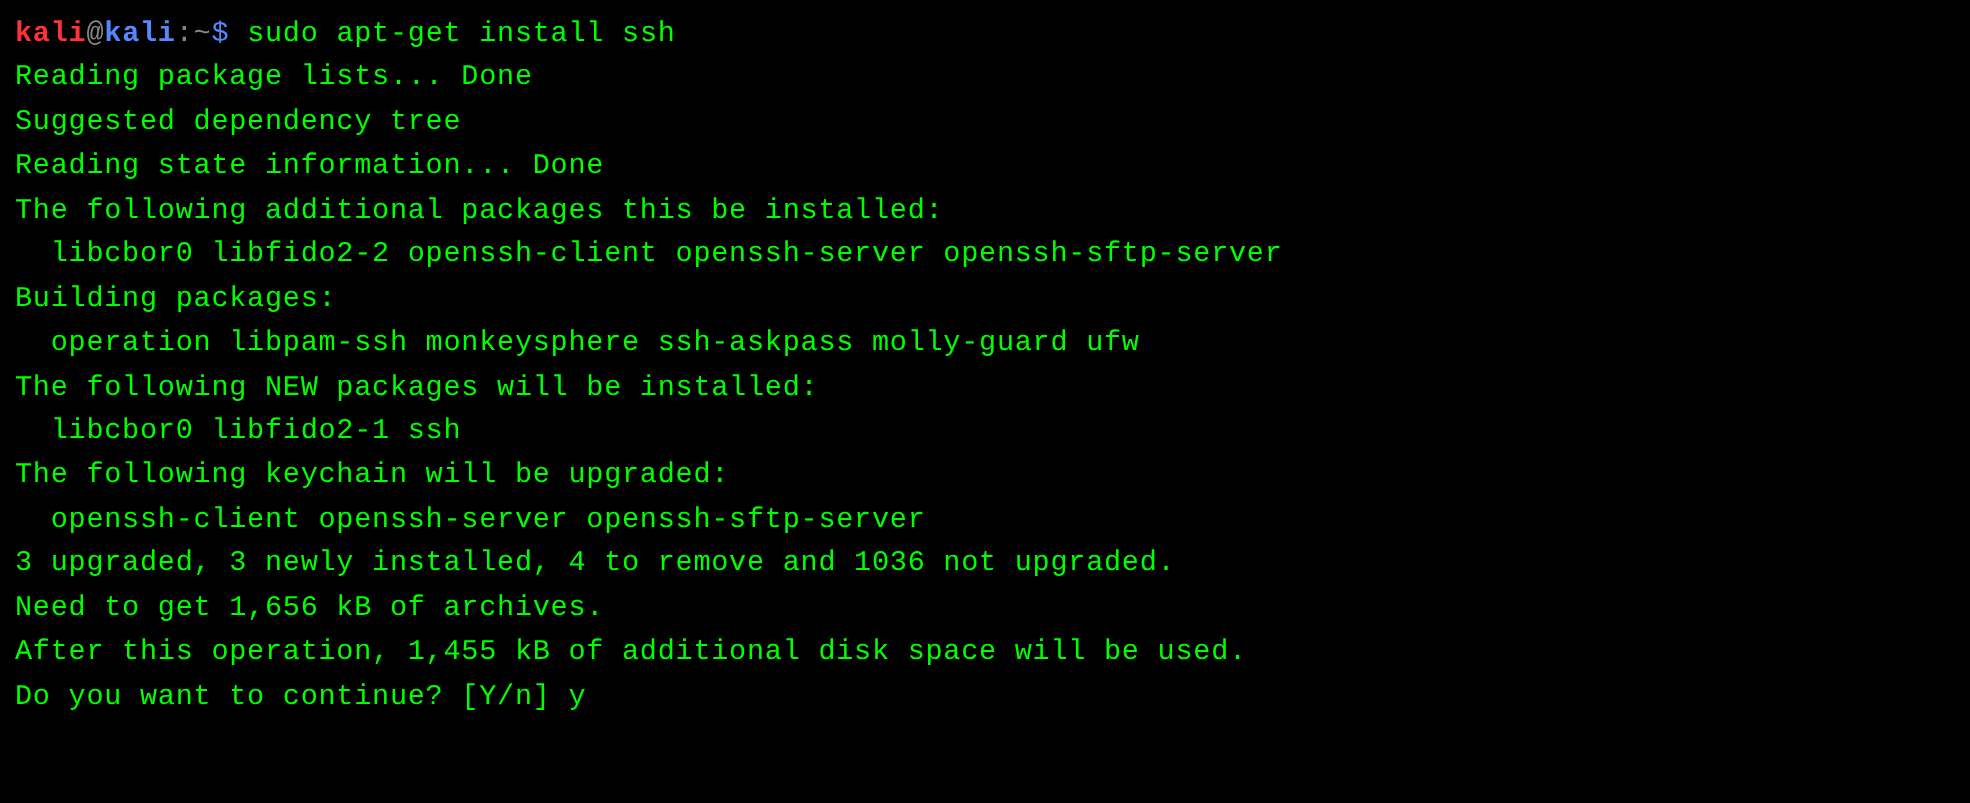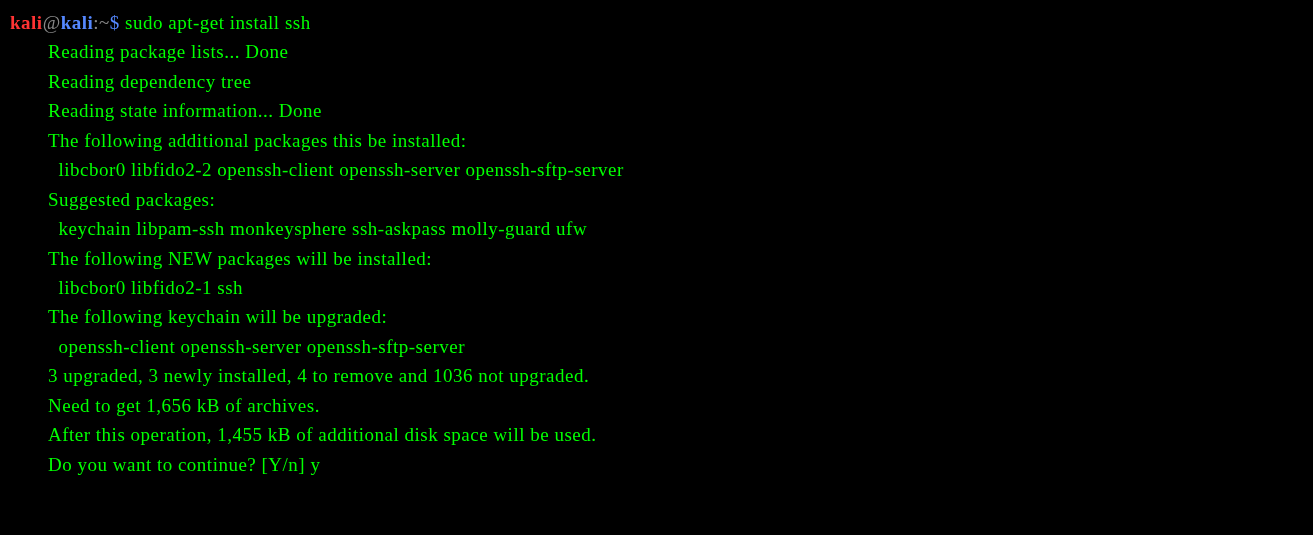--- a/index.html
+++ b/index.html
@@ -1,19 +1,18 @@
 <!DOCTYPE html>
 <html><head>
   <meta charset="utf-8">
   <style>
     * {
       margin: 0;
       padding: 0;
       box-sizing: border-box;
-      font-family: Liberation Serif, serif;
     }
     body {
       background-color: #000000;
       font-family: 'Courier New', monospace;
       font-size: 19px;
       line-height: 1.55;
       padding: 8px 10px;
       width: 1313px;
       height: 535px;
       color: #00ff00;
@@ -40,34 +39,33 @@
       color: #888888;
     }
     .prompt-dollar {
       color: #5588ff;
     }
     .command {
       color: #00ff00;
     }
     .output {
       color: #00ff00;
-      margin-left: 38px;
     }
   </style>
 </head>
 <body>
 
 <div class="terminal-line"><span class="prompt-user">kali</span><span class="prompt-at">@</span><span class="prompt-host">kali</span><span class="prompt-colon">:</span><span class="prompt-path">~</span><span class="prompt-dollar">$ </span><span class="command">sudo apt-get install ssh</span></div>
 <div class="terminal-line output">Reading package lists... Done</div>
-<div class="terminal-line output">Reading dependency tree</div>
+<div class="terminal-line output">Suggested dependency tree</div>
 <div class="terminal-line output">Reading state information... Done</div>
 <div class="terminal-line output">The following additional packages this be installed:</div>
 <div class="terminal-line output">  libcbor0 libfido2-2 openssh-client openssh-server openssh-sftp-server</div>
-<div class="terminal-line output">Suggested packages:</div>
-<div class="terminal-line output">  keychain libpam-ssh monkeysphere ssh-askpass molly-guard ufw</div>
+<div class="terminal-line output">Building packages:</div>
+<div class="terminal-line output">  operation libpam-ssh monkeysphere ssh-askpass molly-guard ufw</div>
 <div class="terminal-line output">The following NEW packages will be installed:</div>
 <div class="terminal-line output">  libcbor0 libfido2-1 ssh</div>
 <div class="terminal-line output">The following keychain will be upgraded:</div>
 <div class="terminal-line output">  openssh-client openssh-server openssh-sftp-server</div>
 <div class="terminal-line output">3 upgraded, 3 newly installed, 4 to remove and 1036 not upgraded.</div>
 <div class="terminal-line output">Need to get 1,656 kB of archives.</div>
 <div class="terminal-line output">After this operation, 1,455 kB of additional disk space will be used.</div>
 <div class="terminal-line output">Do you want to continue? [Y/n] y</div>
 
 </body></html>

